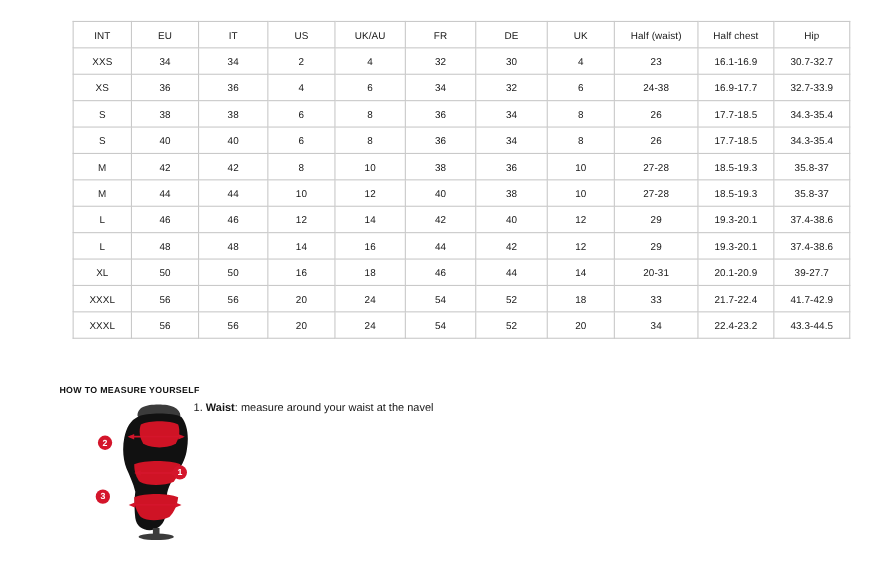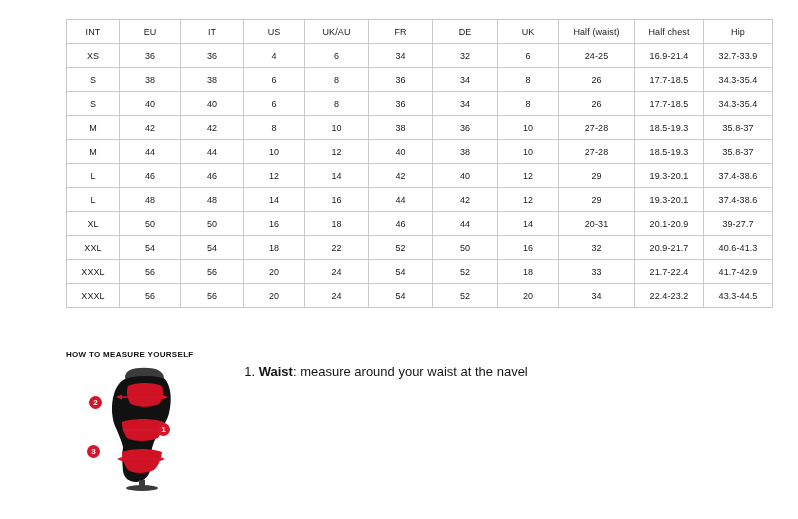--- a/index.html
+++ b/index.html
@@ -57,46 +57,45 @@
   col.c5  { width: 64px; }
   col.c6  { width: 65px; }
   col.c7  { width: 61px; }
   col.c8  { width: 76px; }
   col.c9  { width: 69px; }
   col.c10 { width: 69px; }
 
   
   .measure-title {
     position: absolute;
-    left: 66px;
+    left: 54px;
     top: 350px;
     font-size: 8px;
     font-weight: bold;
     letter-spacing: .3px;
     color: #111;
   }
   .figure {
     position: absolute;
     left: 92px;
     top: 366px;
     width: 110px;
     height: 125px;
   }
   .instructions {
     position: absolute;
     left: 176px;
     top: 366px;
     width: 420px;
   }
   .instructions .line {
-    font-size: 13px;
+    font-size: 10px;
     color: #161616;
     margin-bottom: 13px;
     line-height: 11px;
-    text-align: center;
   }
   .instructions .line b { font-weight: bold; }
 
   .bullet {
     position: absolute;
     width: 13px;
     height: 13px;
     border-radius: 50%;
     background: #d4152b;
     color: #fff;
@@ -136,30 +135,43 @@
             <th>FR</th>
             <th>DE</th>
             <th>UK</th>
             <th>Half (waist)</th>
             <th>Half chest</th>
             <th>Hip</th>
           </tr>
       </thead>
       <tbody id="body-rows">
           <tr>
+            <td>XXS</td>
+            <td>34</td>
+            <td>34</td>
+            <td>2</td>
+            <td>4</td>
+            <td>32</td>
+            <td>30</td>
+            <td>4</td>
+            <td>23</td>
+            <td>16.1-16.9</td>
+            <td>30.7-32.7</td>
+          </tr>
+          <tr>
             <td>XS</td>
             <td>36</td>
             <td>36</td>
             <td>4</td>
             <td>6</td>
             <td>34</td>
             <td>32</td>
             <td>6</td>
-            <td>24-25</td>
-            <td>16.9-21.4</td>
+            <td>24-38</td>
+            <td>16.9-17.7</td>
             <td>32.7-33.9</td>
           </tr>
           <tr>
             <td>S</td>
             <td>38</td>
             <td>38</td>
             <td>6</td>
             <td>8</td>
             <td>36</td>
             <td>34</td>
@@ -240,33 +252,20 @@
             <td>16</td>
             <td>18</td>
             <td>46</td>
             <td>44</td>
             <td>14</td>
             <td>20-31</td>
             <td>20.1-20.9</td>
             <td>39-27.7</td>
           </tr>
           <tr>
-            <td>XXL</td>
-            <td>54</td>
-            <td>54</td>
-            <td>18</td>
-            <td>22</td>
-            <td>52</td>
-            <td>50</td>
-            <td>16</td>
-            <td>32</td>
-            <td>20.9-21.7</td>
-            <td>40.6-41.3</td>
-          </tr>
-          <tr>
             <td>XXXL</td>
             <td>56</td>
             <td>56</td>
             <td>20</td>
             <td>24</td>
             <td>54</td>
             <td>52</td>
             <td>18</td>
             <td>33</td>
             <td>21.7-22.4</td>

